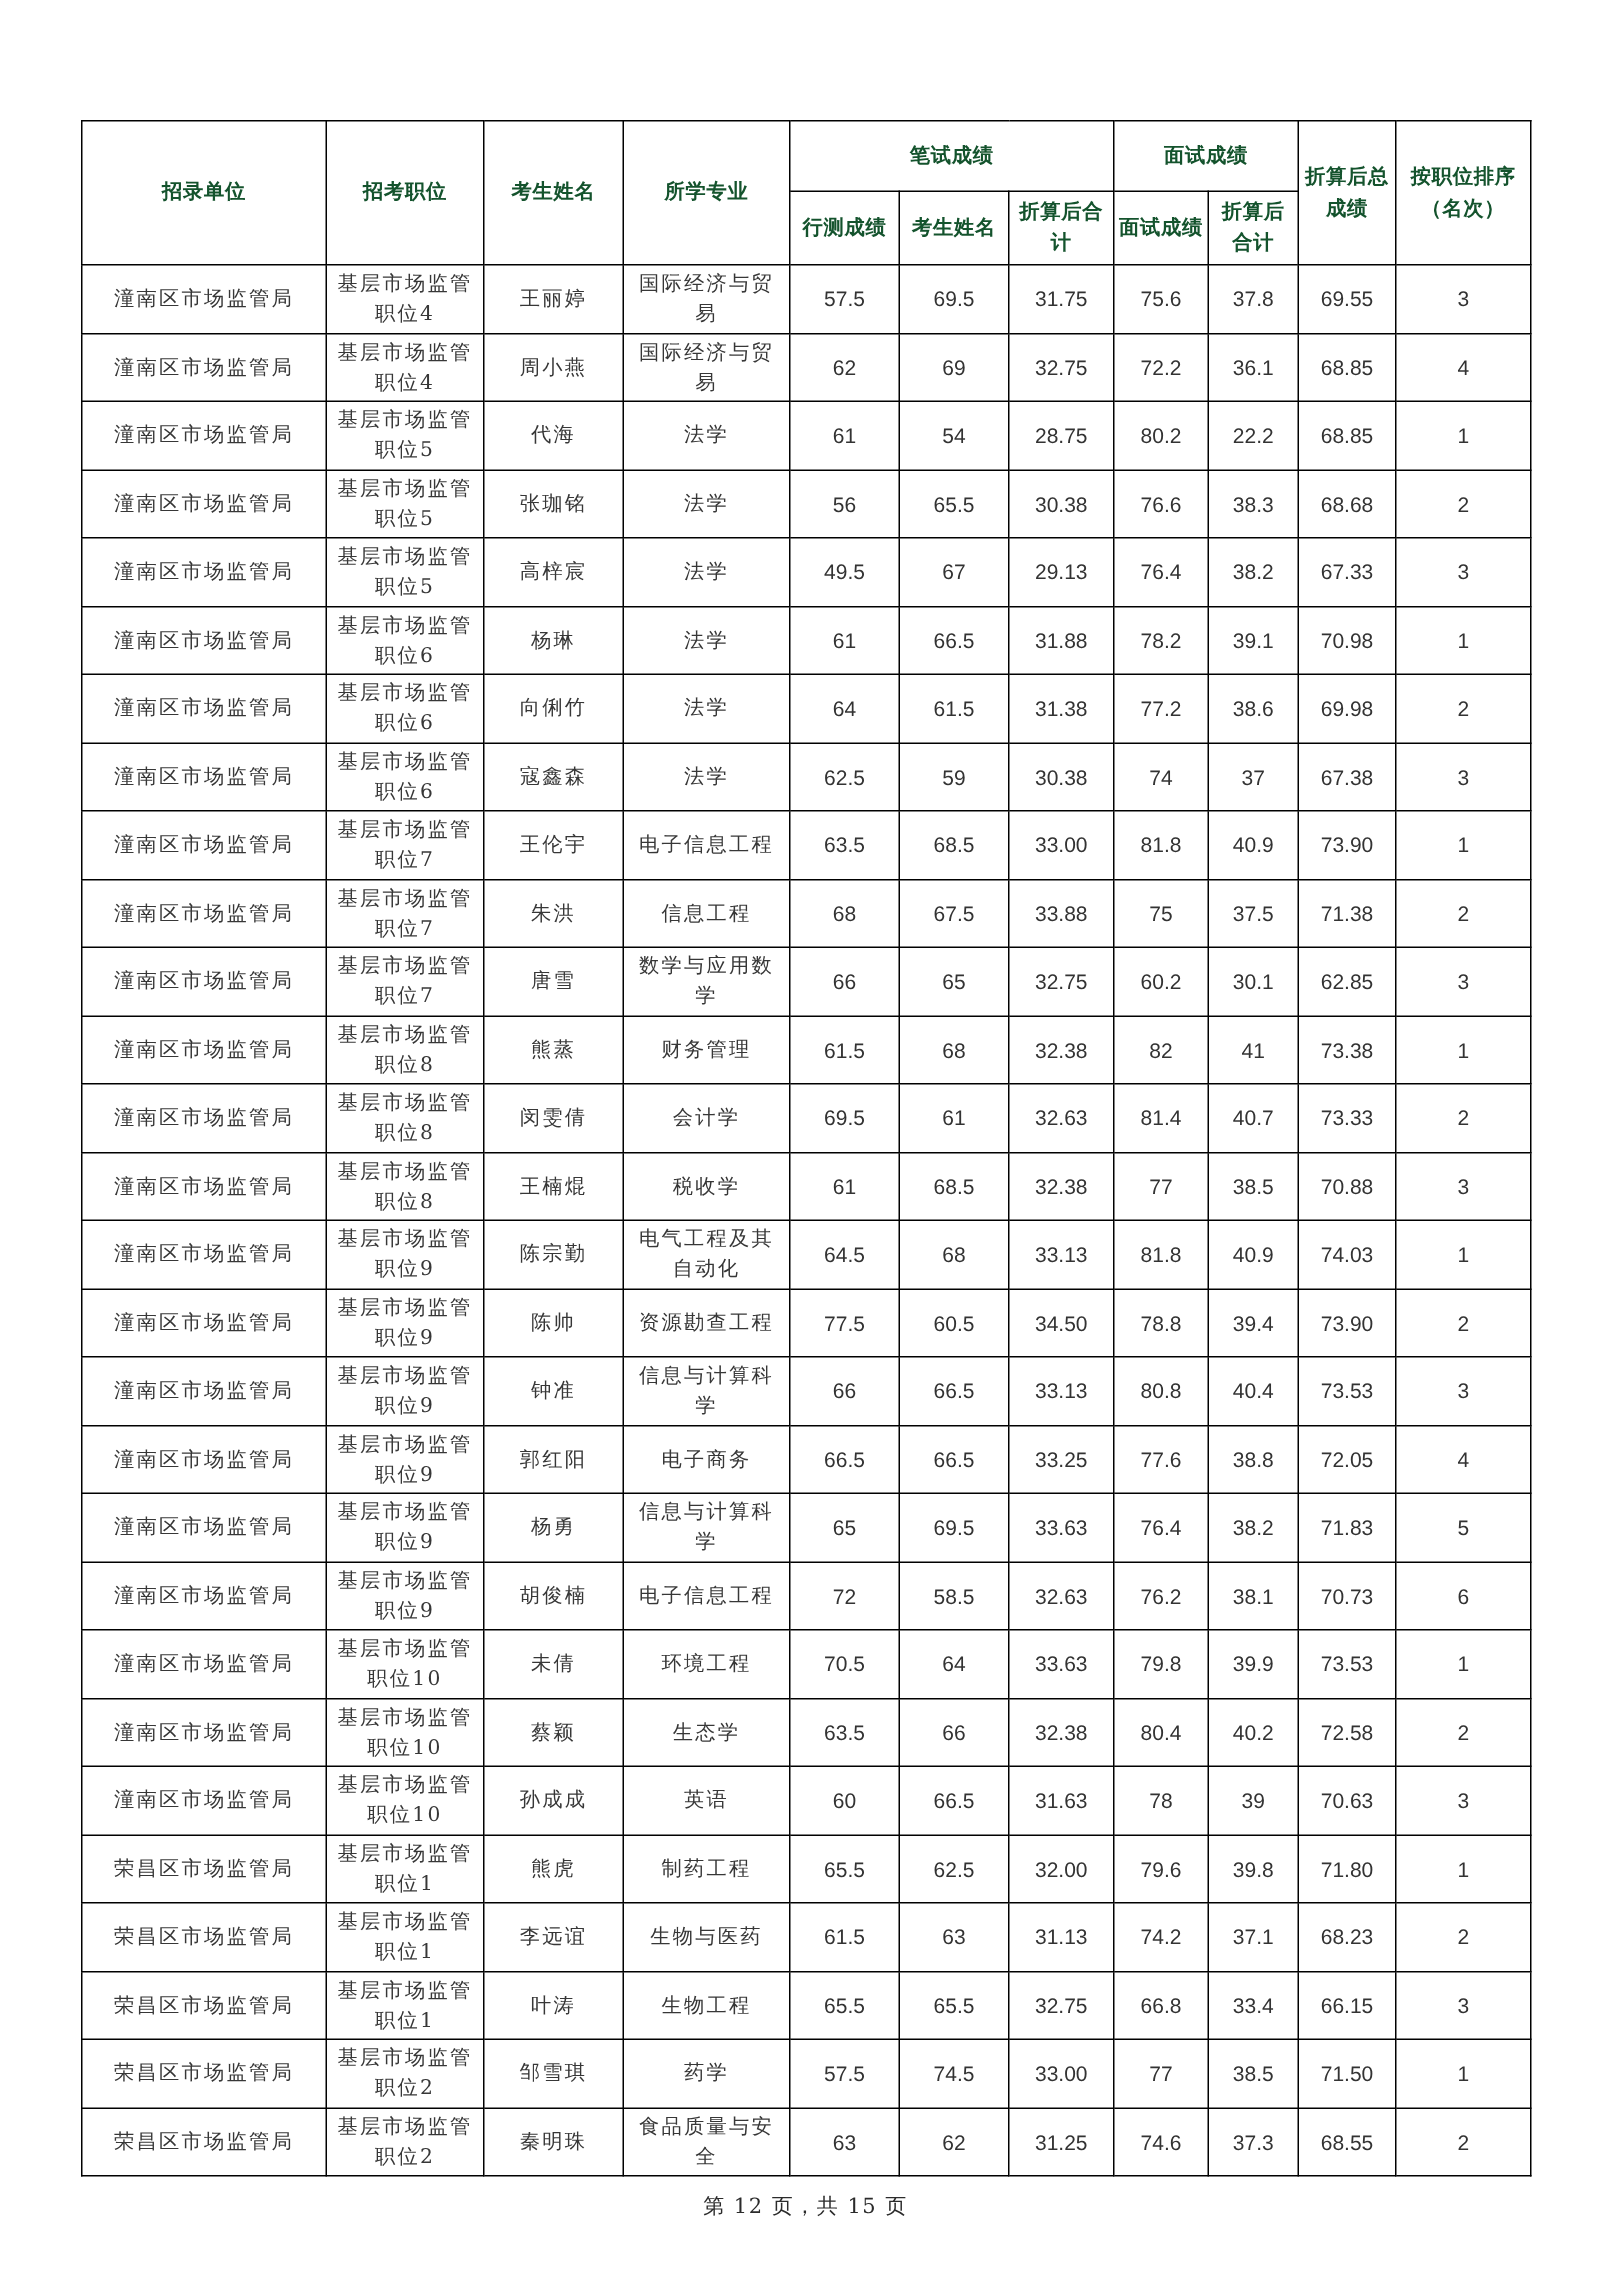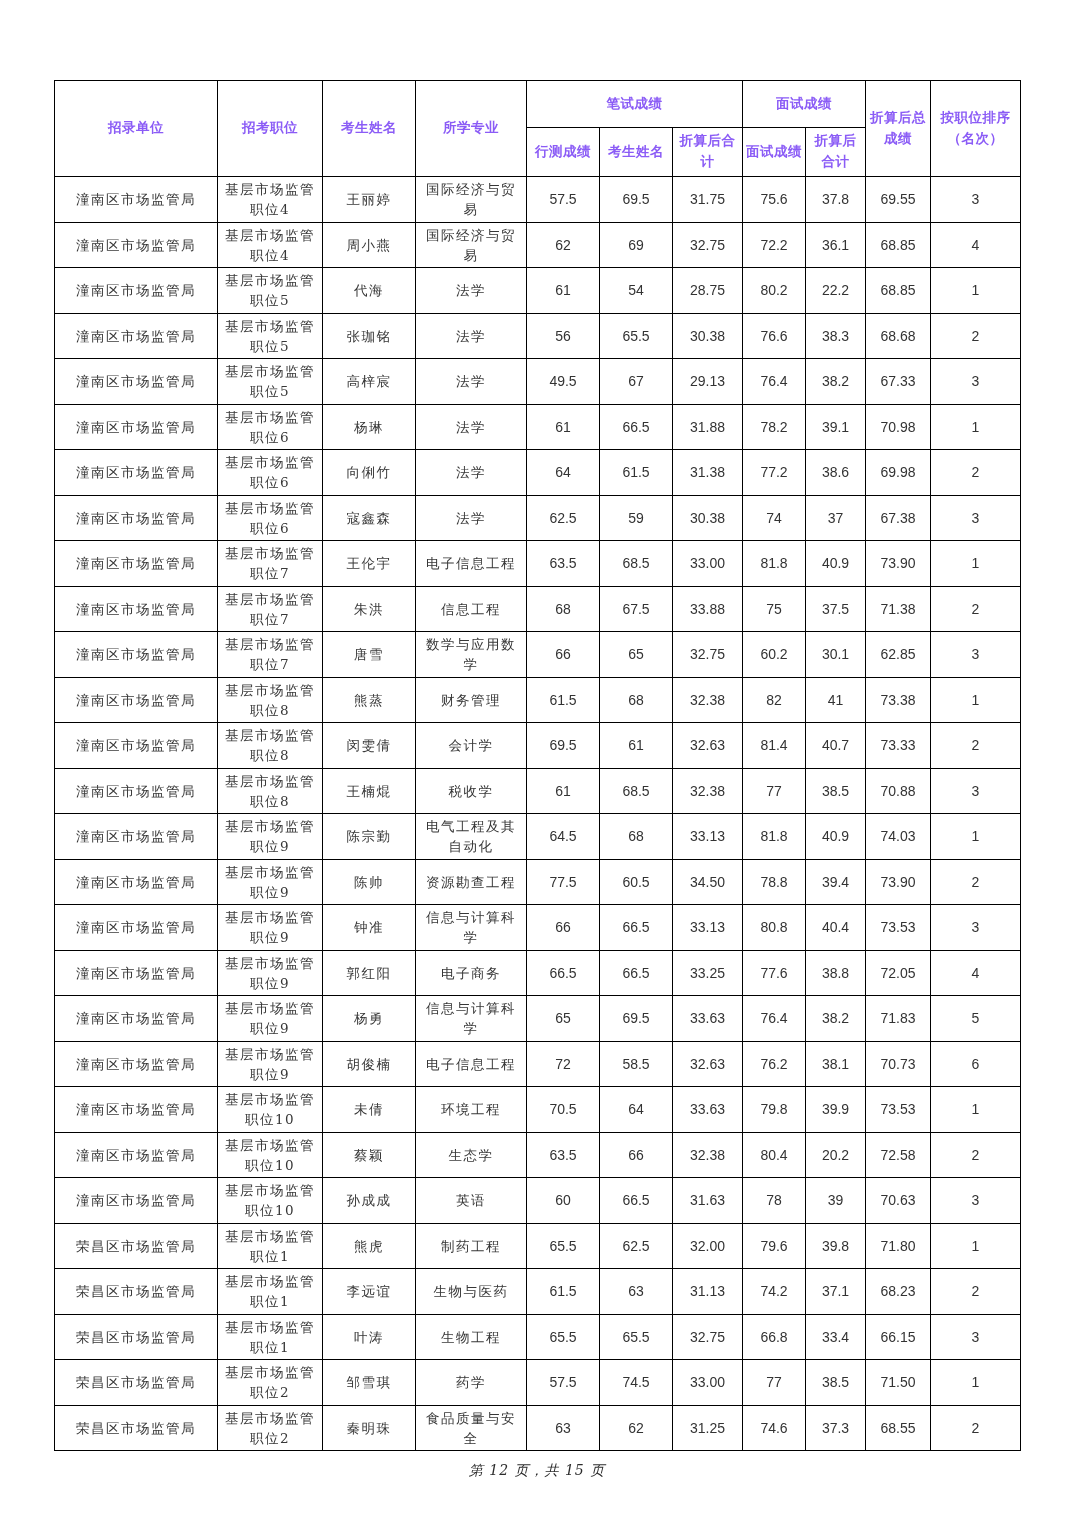--- a/index.html
+++ b/index.html
@@ -32,21 +32,21 @@
     text-align: center;
     vertical-align: middle;
     overflow: hidden;
     word-break: break-all;
   }
   table.score-table th {
     font-family: "Liberation Sans", sans-serif;
     font-weight: bold;
     font-size: 13.5px;
     letter-spacing: 0.5px;
-    color: #8b5cf6;
+    color: #14532d;
     line-height: 1.55;
   }
   thead tr.h1 th { height: 42px; }
   thead tr.h2 th { height: 44px; }
   tbody td { height: 39px; color: #373737; }
   td.c-unit, td.c-pos, td.c-name, td.c-major {
     font-family: "DejaVu Serif", serif;
     font-size: 13.5px;
     letter-spacing: 1.5px;
     line-height: 1.5;
@@ -64,21 +64,20 @@
   .page-footer {
     position: absolute;
     left: 54px;
     top: 1462px;
     width: 966px;
     text-align: center;
     font-family: "DejaVu Serif", serif;
     font-size: 14px;
     letter-spacing: 1px;
     color: #2b2b2b;
-    font-style: italic;
   }
 </style>
 </head>
 <body>
 
 <div class="page">
 
   <table class="score-table">
     <colgroup>
       <col style="width:163px">
@@ -409,21 +408,21 @@
 
   <tr>
     <td class="c-unit">潼南区市场监管局</td>
     <td class="c-pos">基层市场监管职位10</td>
     <td class="c-name">蔡颖</td>
     <td class="c-major">生态学</td>
     <td class="c-num">63.5</td>
     <td class="c-num">66</td>
     <td class="c-num">32.38</td>
     <td class="c-num">80.4</td>
-    <td class="c-num">20.2</td>
+    <td class="c-num">40.2</td>
     <td class="c-num">72.58</td>
     <td class="c-num">2</td>
   </tr>
 
   <tr>
     <td class="c-unit">潼南区市场监管局</td>
     <td class="c-pos">基层市场监管职位10</td>
     <td class="c-name">孙成成</td>
     <td class="c-major">英语</td>
     <td class="c-num">60</td>

